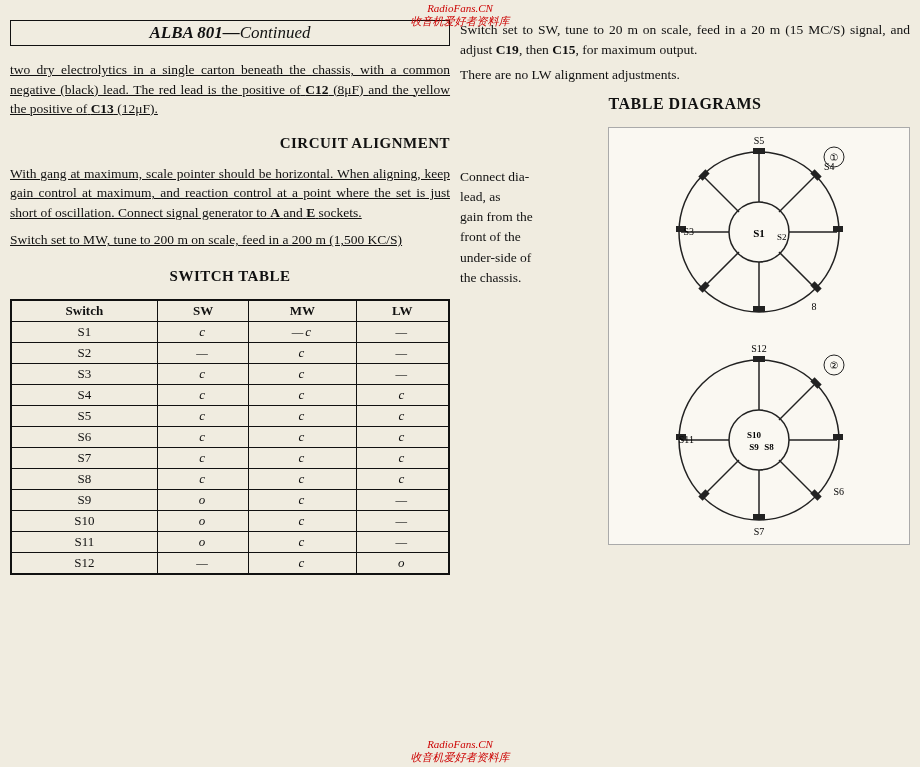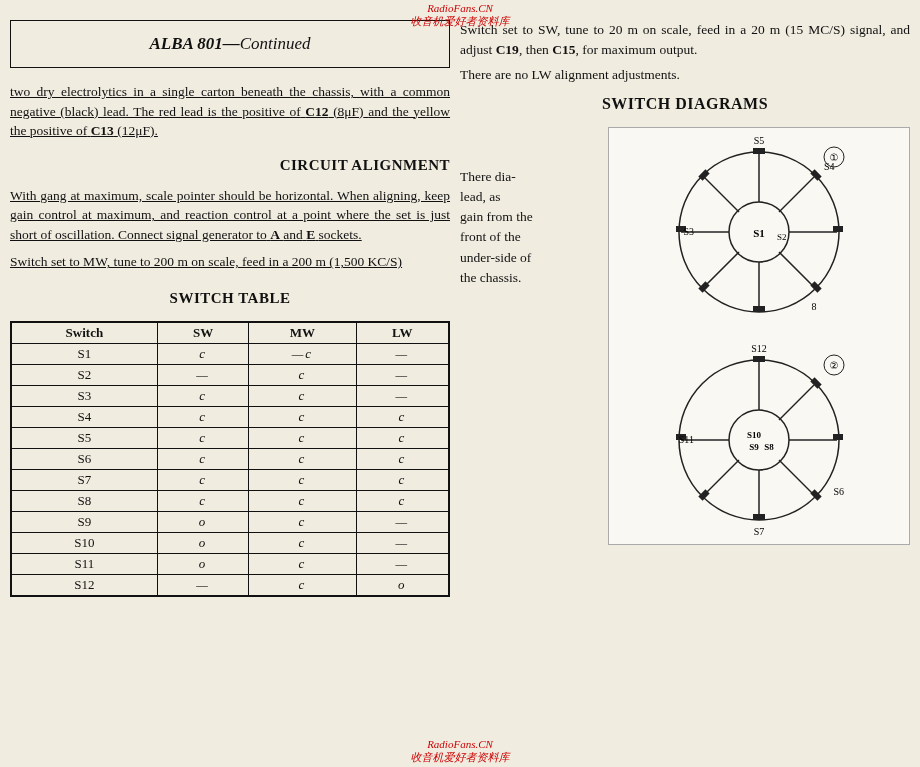--- a/index.html
+++ b/index.html
@@ -55,21 +55,21 @@
       width: 440px;
       flex-shrink: 0;
       display: flex;
       flex-direction: column;
       gap: 8px;
     }
 
     .title-box {
       border: 1.5px solid #111;
       text-align: center;
-      padding: 13px 12px;
+      padding: 2px 12px;
       margin-bottom: 6px;
     }
 
     .title-box .main-title {
       font-size: 17px;
       font-weight: bold;
       font-style: italic;
     }
 
     .body-text {
@@ -305,25 +305,25 @@
 
 
     <p class="right-text">
       <span>Switch set to SW, tune to 20 m on scale, feed in a 20 m (15 MC/S) signal, and adjust</span> <strong>C19</strong><span>, then</span> <strong>C15</strong><span>, for maximum output.</span>
     </p>
 
     <p class="right-text">
       <span>There are no LW alignment adjustments.</span>
     </p>
 
-    <div class="diagrams-heading">SWITCH DIAGRAMS</div>
+    <div class="diagrams-heading">TABLE DIAGRAMS</div>
 
     <div class="switch-diagrams-section">
       <div class="switch-diagrams-label">
-        <div>There dia-</div>
+        <div>Connect dia-</div>
         <div>lead,  as</div>
         <div>gain from the</div>
         <div>front of the</div>
         <div>under-side of</div>
         <div>the   chassis.</div>
       </div>
 
       <div class="switch-diagrams-container">
 
         <svg class="diagram" width="200" height="200" viewBox="0 0 200 200">

